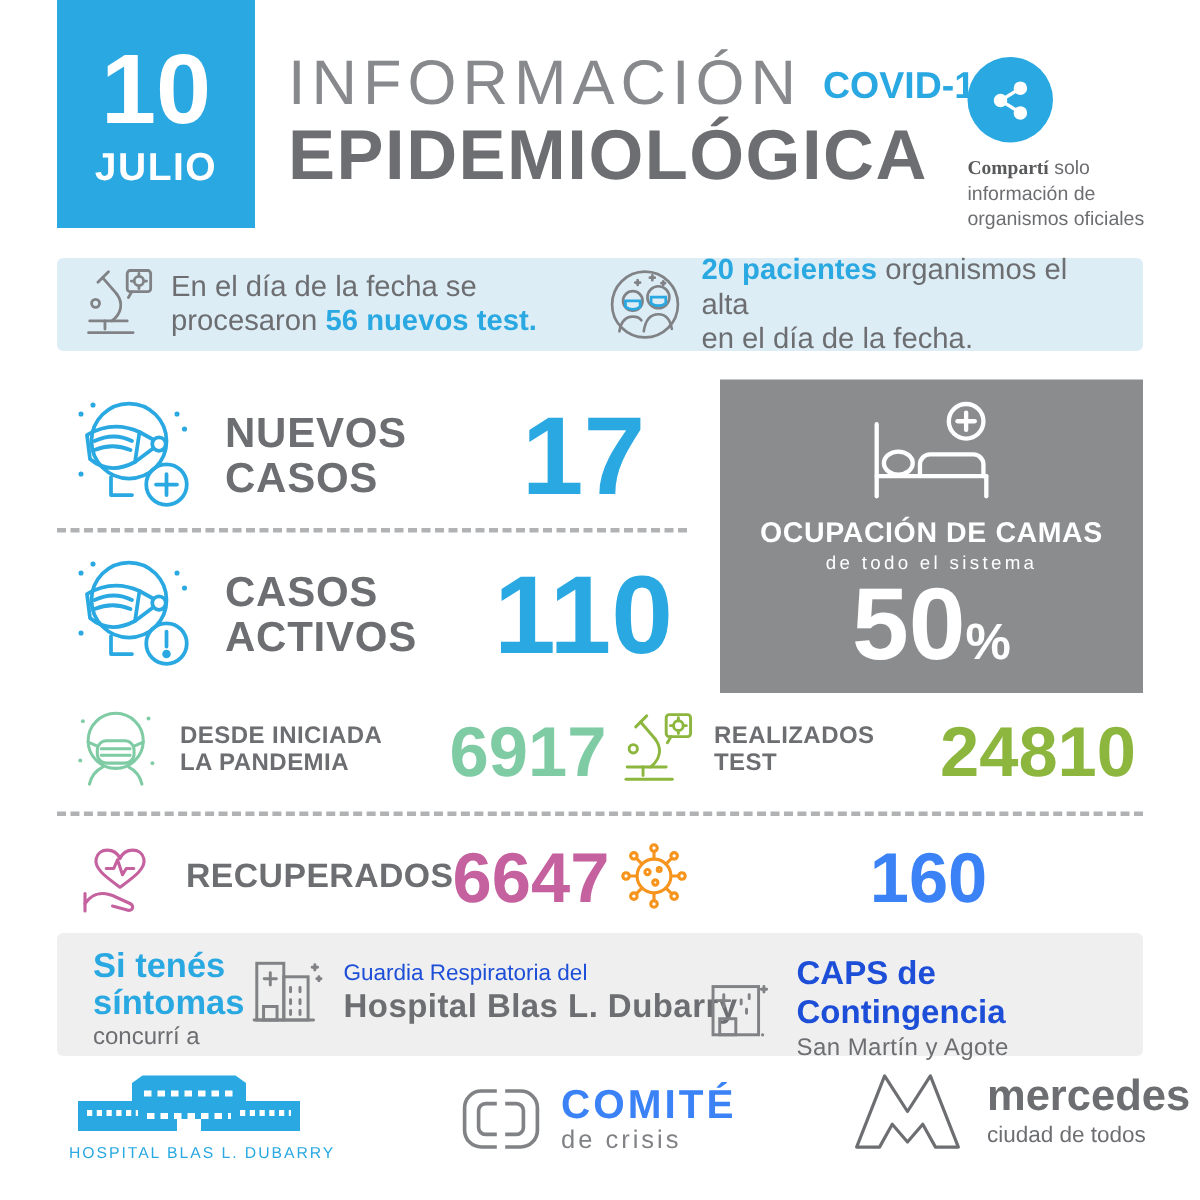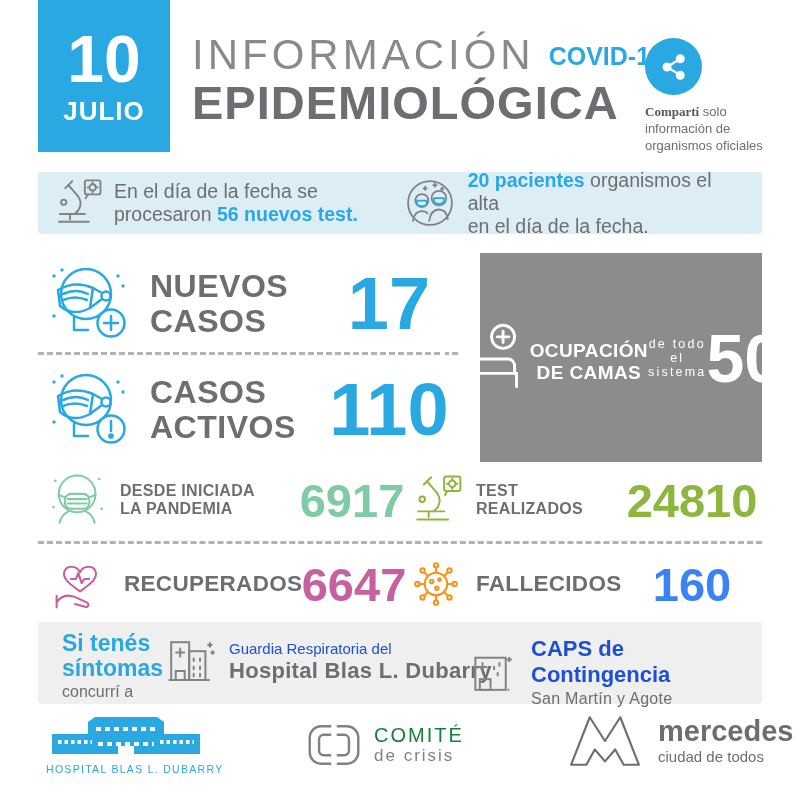--- a/index.html
+++ b/index.html
@@ -30,28 +30,28 @@
   .hl{color:#29a8e1;font-weight:bold;}
   .icon-gray{color:#808285;}
   .icon-blue{color:#29a8e1;}
   .icon-mint{color:#7ecba4;}
   .icon-lime{color:#8cb63e;}
   .icon-pink{color:#c4619e;}
   .icon-orange{color:#f7941d;}
 
   
   .statrow{position:absolute;left:48px;width:410px;height:92px;display:flex;align-items:center;gap:22px;}
-  .statrow .lbl{width:148px;font-size:32px;font-weight:bold;line-height:1.08;color:#6d6e71;letter-spacing:.5px;}
+  .statrow .lbl{width:148px;font-size:28px;font-weight:bold;line-height:1.08;color:#6d6e71;letter-spacing:.5px;}
   .statrow .val{flex:1;text-align:center;font-size:74px;font-weight:bold;color:#29a8e1;line-height:1;}
   .dash1{position:absolute;left:38px;top:352px;width:420px;border-top:3px dashed #b0b2b4;}
   .dash2{position:absolute;left:38px;top:541px;width:724px;border-top:3px dashed #b0b2b4;}
 
   
   .graycard{position:absolute;left:480px;top:253px;width:282px;height:209px;background:#8a8c8e;color:#fff;
-    display:flex;flex-direction:row;align-items:center;justify-content:center;text-align:center;}
+    display:flex;flex-direction:column;align-items:center;justify-content:center;text-align:center;}
   .graycard .gc-title{font-size:19px;font-weight:bold;letter-spacing:.4px;margin-top:8px;}
   .graycard .gc-sub{font-size:12.5px;letter-spacing:2.2px;margin-top:1px;}
   .gc-value-row{line-height:.95;margin-top:2px;}
   .gc-value{font-size:68px;font-weight:bold;}
   .gc-unit{font-size:34px;font-weight:bold;}
 
   
   .row3,.row4{position:absolute;left:38px;width:724px;height:64px;display:flex;}
   .row3{top:468px;} .row4{top:552px;}
   .half-l{width:372px;display:flex;align-items:center;gap:14px;padding-left:12px;box-sizing:border-box;}
@@ -72,21 +72,21 @@
   .band-caps{left:432px;top:14px;}
   .place-l1{font-size:15px;color:#1d4ed8;line-height:1.2;}
   .place-l2{font-size:22px;font-weight:bold;color:#6d6e71;line-height:1.2;letter-spacing:.3px;}
   .caps .place-l1{font-size:22px;font-weight:bold;}
   .caps .place-l2{font-size:16px;font-weight:normal;}
 
   
   .f-hospital{position:absolute;left:46px;top:712px;width:160px;text-align:center;}
   .f-hospital-label{font-size:10.5px;color:#29a8e1;letter-spacing:1.3px;margin-top:5px;white-space:nowrap;}
   .f-comite{position:absolute;left:306px;top:722px;display:flex;align-items:center;gap:12px;color:#808285;}
-  .f-comite-t1{font-size:20px;font-weight:normal;letter-spacing:2px;line-height:1.05;color:#15803d;}
+  .f-comite-t1{font-size:27px;font-weight:bold;letter-spacing:2px;line-height:1.05;color:#3b82f6;}
   .f-comite-t2{font-size:17px;letter-spacing:2px;color:#808285;}
   .f-mercedes{position:absolute;left:566px;top:710px;display:flex;align-items:center;gap:14px;}
   .f-mercedes-t1{font-size:29px;font-weight:bold;color:#6d6e71;line-height:1;}
   .f-mercedes-t2{font-size:15px;color:#6d6e71;margin-top:2px;}
 </style>
 </head>
 <body>
 
 <div class="page">
 
@@ -277,22 +277,22 @@
           <line x1="10" y1="46" x2="42" y2="46"></line>
             <line x1="23" y1="46" x2="23" y2="53"></line>
           <path d="M9 56 h38"></path>
           <rect x="42" y="3" width="20" height="18" rx="2.5"></rect>
           <path d="M46 21 l-3 5"></path>
           <circle cx="52" cy="12" r="4"></circle>
           <path d="M52 5.5 v2 M52 16.5 v2 M45.5 12 h2 M56.5 12 h2"></path>
         </svg>
       </span>
       <div class="sm-lbl">
+        <div>REALIZADOS</div>
         <div>TEST</div>
-        <div>REALIZADOS</div>
       </div>
       <div class="sm-val v-lime">24810</div>
     </div>
   </div>
 
   <div class="dash2"></div>
 
   <div class="row4">
     <div class="half-l">
       <span class="icon-pink">
@@ -324,21 +324,20 @@
             <circle cx="14.5" cy="45.5" r="2.5"></circle>
           <line x1="30" y1="44" x2="30" y2="49"></line>
             <circle cx="30" cy="51.5" r="2.5"></circle>
           <line x1="39.9" y1="39.9" x2="43.5" y2="43.5"></line>
             <circle cx="45.5" cy="45.5" r="2.5"></circle>
           <circle cx="25" cy="27" r="2"></circle>
             <circle cx="34" cy="25" r="1.5"></circle>
             <circle cx="31" cy="35" r="2"></circle>
         </svg>
       </span>
-      <div class="sm-lbl lbl-one" style="width:132px;">FALLECIDOS</div>
       <div class="sm-val v-orange">160</div>
     </div>
   </div>
 
   <div class="band">
     <div class="band-headline">
       <div class="band-h1">Si tenés</div>
       <div class="band-h1">síntomas</div>
       <div class="band-h3">concurrí a</div>
     </div>

